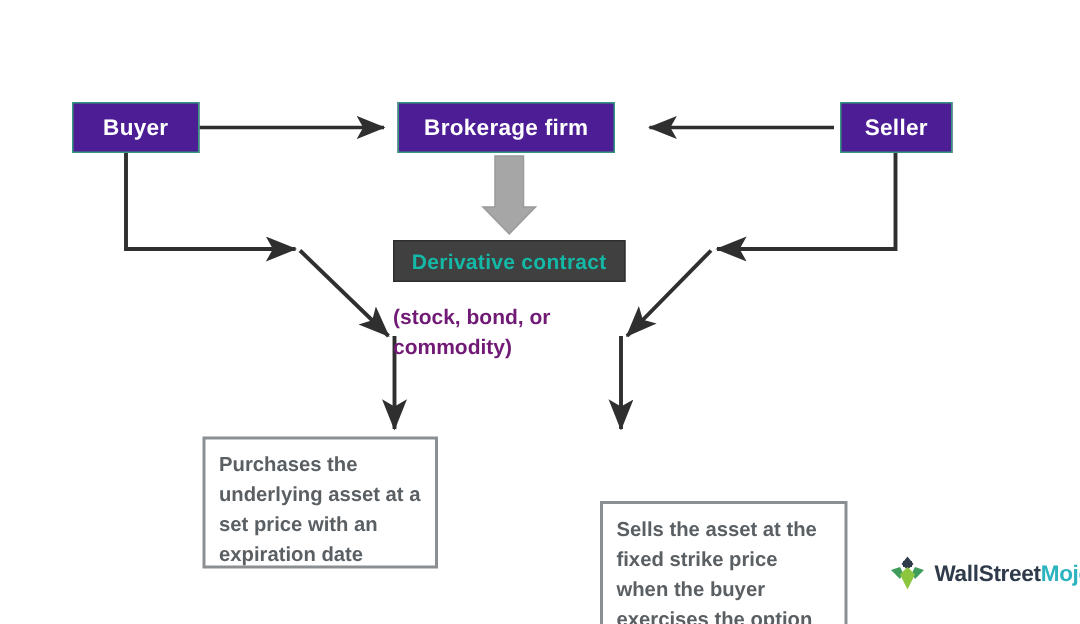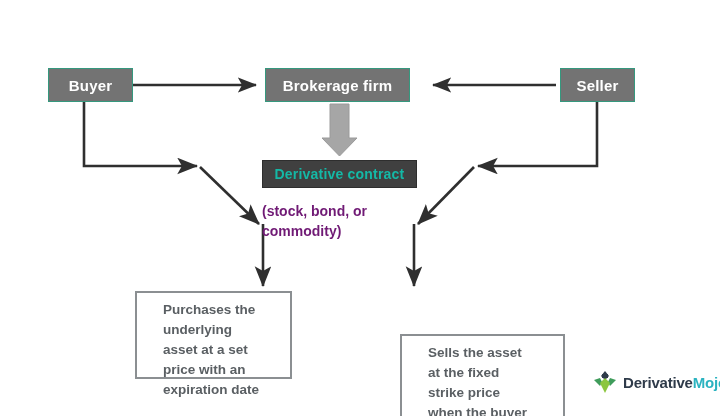--- a/index.html
+++ b/index.html
@@ -34,21 +34,21 @@
     left: 0;
     top: 6px;
     width: 720px;
     text-align: center;
     font-size: 26px;
     font-weight: bold;
     color: #6b6b6b;
     letter-spacing: 0.2px;
   }
   .green-box {
-    background: #737373;
+    background: #4c1d95;
     color: #ffffff;
     font-weight: bold;
     font-size: 15px;
     border: 1px solid #35987e;
     letter-spacing: 0.2px;
   }
   .dark-box {
     background: #404040;
     color: #14b8a6;
     font-weight: bold;
@@ -66,21 +66,21 @@
   }
   .outline-box {
     position: absolute;
     box-sizing: border-box;
     background: #ffffff;
     border: 2px solid #8b8f92;
     color: #5a5f63;
     font-size: 13.5px;
     font-weight: bold;
     line-height: 20px;
-    padding: 7px 26px;
+    padding: 7px 9px;
     text-align: left;
   }
   .logo {
     position: absolute;
     left: 592px;
     top: 369px;
     display: flex;
     align-items: center;
     gap: 5px;
   }
@@ -150,16 +150,16 @@
   </div>
 
   <div class="logo">
     <svg width="26" height="26" viewBox="0 0 26 26">
       <polygon points="13,2 17,7 13,11 9,7" fill="#2f3b4a"></polygon>
       <polygon points="2,11 8,9 10,13 8,17" fill="#3f9c5b"></polygon>
       <polygon points="24,11 18,9 16,13 18,17" fill="#3f9c5b"></polygon>
       <polygon points="13,9 18,14 13,24 8,14" fill="#8cc63f"></polygon>
       <rect x="10" y="5" width="6" height="4" fill="#2f3b4a"></rect>
     </svg>
-    <span class="logo-text"><span class="logo-wall">Derivative</span><span class="logo-mojo">Mojo</span></span>
+    <span class="logo-text"><span class="logo-wall">WallStreet</span><span class="logo-mojo">Mojo</span></span>
   </div>
 
 </div>
 
 </body></html>

